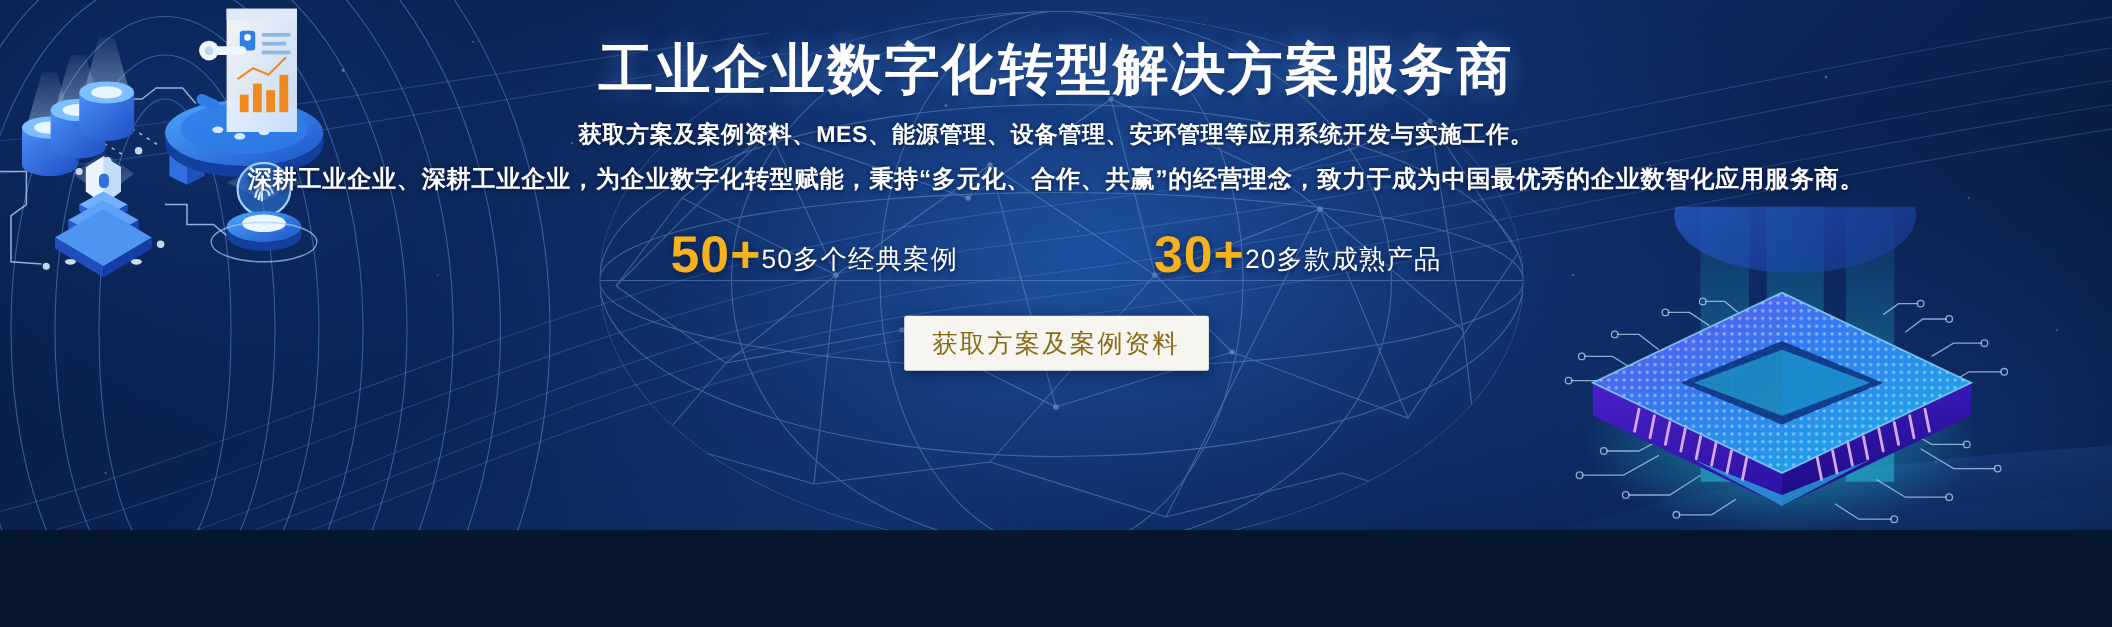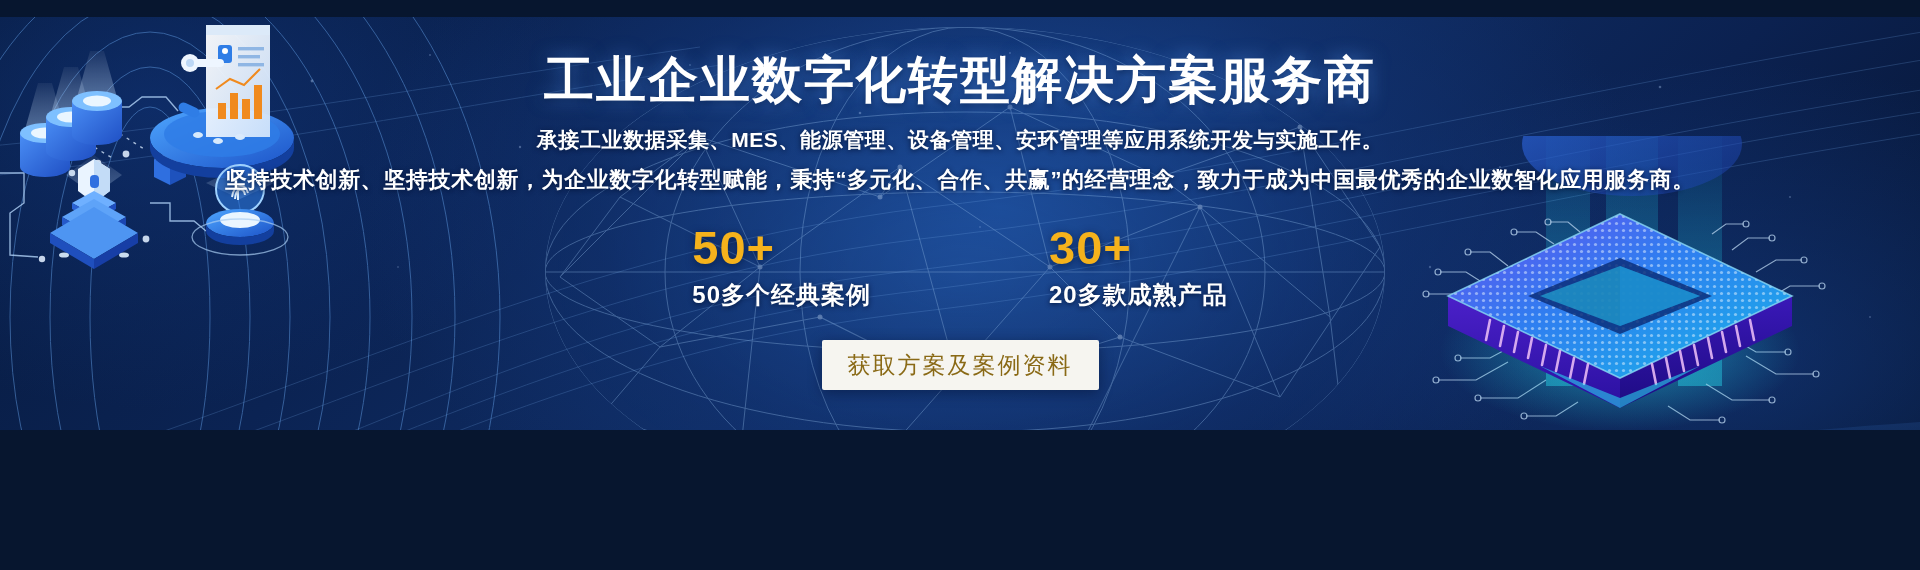--- a/index.html
+++ b/index.html
@@ -1,28 +1,27 @@
 <!DOCTYPE html>
 <html lang="zh"><head>
 <meta charset="utf-8">
 <title>Banner</title>
 <style>
   html,body{margin:0;padding:0;background:#07162f;}
   *{box-sizing:border-box;}
   .banner{
     position:relative;
-    width:1920px;height:413px;
+    width:1920px;height:482px;
     overflow:hidden;
     font-family:"Liberation Sans","DejaVu Sans",sans-serif;
     background:
       radial-gradient(ellipse 900px 540px at 52% 46%, rgba(28,78,158,0.85) 0%, rgba(18,52,116,0.55) 45%, rgba(10,30,76,0.0) 72%),
       radial-gradient(ellipse 700px 420px at 90% 82%, rgba(22,64,140,0.55) 0%, rgba(10,30,76,0.0) 70%),
       radial-gradient(ellipse 620px 430px at 8% 22%, rgba(18,56,130,0.55) 0%, rgba(8,24,64,0.0) 70%),
       linear-gradient(135deg,#071a3d 0%,#0b2353 28%,#102e66 52%,#0b2150 76%,#061430 100%);
-    margin-top: 17px;
   }
 
   
   .layer{position:absolute;inset:0;pointer-events:none;}
 
   .stars{opacity:.55;}
   .globe-net{opacity:.42;}
   .wave-lines{opacity:.5;}
   .dune{opacity:.55;}
   .left-rings{opacity:.5;}
@@ -58,29 +57,29 @@
     margin:0 0 19px 0;
     white-space:nowrap;
   }
   .subline.wide{font-size:22px;}
 
   .stats{
     margin-top:14px;
     display:flex;justify-content:center;
     gap:178px;
   }
-  .stat{display:flex;flex-direction:column;}
+  .stat{display:flex;flex-direction:row;align-items:center;}
   .stat-value{
     color:#f5b21c;font-weight:700;font-size:47px;line-height:1;
     letter-spacing:1px;
     text-shadow:0 2px 8px rgba(0,20,60,.7);
   }
   .stat-label{
     margin-top:12px;
-    color:#ffffff;font-weight:700;font-size:24px;line-height:1;
+    color:#ffffff;font-weight:400;font-size:24px;line-height:1;
     letter-spacing:1px;
     text-shadow:0 1px 5px rgba(0,18,54,.95);
   }
 
   .cta-wrap{margin-top:33px;}
   .cta{
     display:inline-flex;align-items:center;justify-content:center;
     min-width:253px;height:50px;
     padding:0 26px;
     background:#f6f5f0;
@@ -471,22 +470,22 @@
         <path d="M312 228 L316 248"></path>
     </g>
     <path d="M200 230 L280 272 L360 230 L280 262 Z" fill="#2ae3f5" opacity=".55"></path>
   </svg>
 
   <div class="content">
 
     <h1 class="headline">工业企业数字化转型解决方案服务商</h1>
 
     <div class="sublines">
-      <p class="subline">承接工业数据采集、MES、能源管理、设备管理、安环管理等应用系统开发与实施工作。</p>
-      <p class="subline wide">坚持技术创新、坚持技术创新，为企业数字化转型赋能，秉持“多元化、合作、共赢”的经营理念，致力于成为中国最优秀的企业数智化应用服务商。</p>
+      <p class="subline">获取方案及案例资料、MES、能源管理、设备管理、安环管理等应用系统开发与实施工作。</p>
+      <p class="subline wide">深耕工业企业、深耕工业企业，为企业数字化转型赋能，秉持“多元化、合作、共赢”的经营理念，致力于成为中国最优秀的企业数智化应用服务商。</p>
     </div>
 
     <div class="stats">
       <div class="stat">
         <div class="stat-value">50+</div>
         <div class="stat-label">50多个经典案例</div>
       </div>
       <div class="stat">
         <div class="stat-value">30+</div>
         <div class="stat-label">20多款成熟产品</div>

